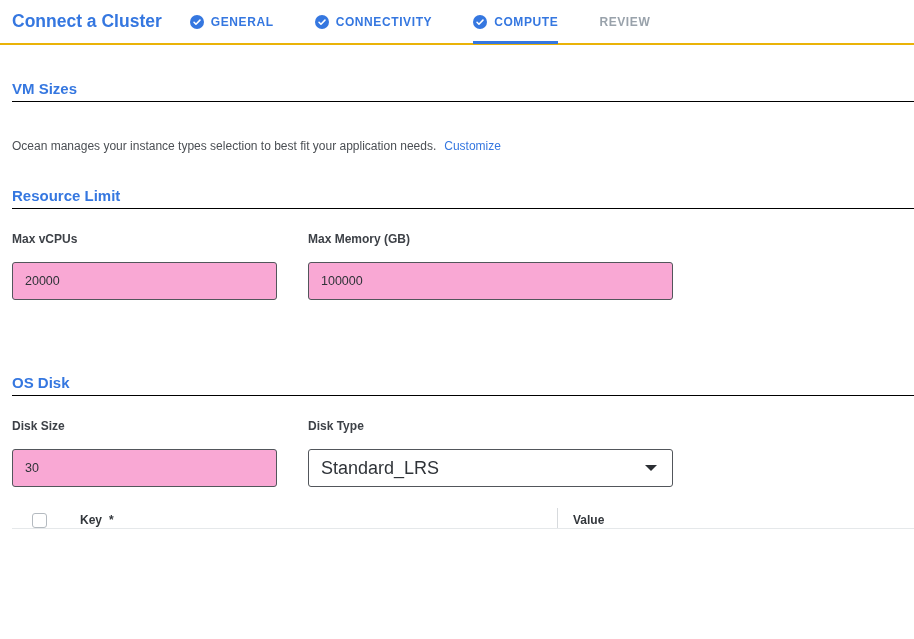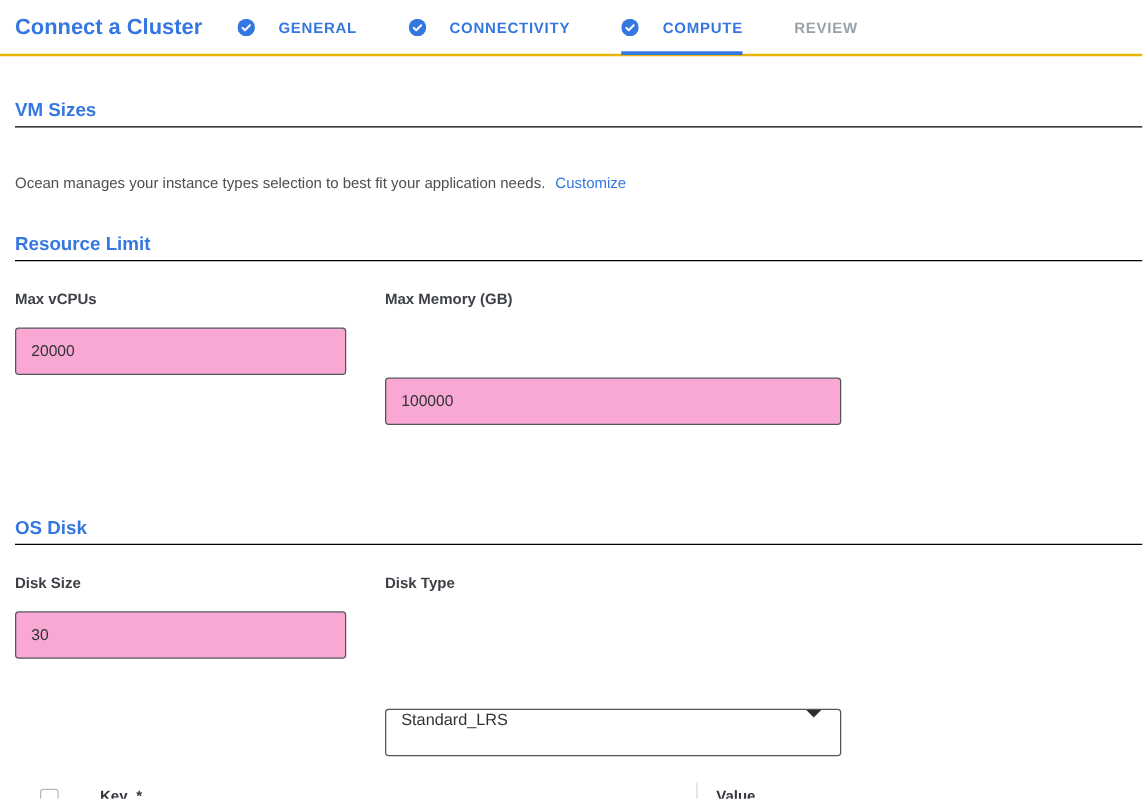--- a/index.html
+++ b/index.html
@@ -20,21 +20,21 @@
     border-bottom: 2px solid #eab308;
   }
   .page-title {
     font-size: 17.5px; font-weight: 700;
     color: #3577e0;
     white-space: nowrap;
   }
   .tabs { display: flex; height: 100%; margin-left: 28px; }
   .tab {
     position: relative;
-    display: flex; align-items: center; gap: 19px;
+    display: flex; align-items: center; gap: 7px;
     margin-right: 41px;
     font-size: 12px; font-weight: 600; letter-spacing: 0.6px;
     color: #3577e0;
     cursor: pointer;
     white-space: nowrap;
   }
   .tab.inactive { color: #99a2ab; }
   .tab.active::after {
     content: "";
     position: absolute; left: 0; right: 0; bottom: -1px;
@@ -62,41 +62,41 @@
     font-size: 12px; color: #4b4f54;
   }
   .vm-desc a {
     color: #3577e0; 
     margin-left: 8px; cursor: pointer;
   }
 
   .form-row { display: flex; margin-top: 23px; }
   .field { display: flex; flex-direction: column; }
   .field-narrow { width: 265px; margin-right: 31px; }
-  .field-wide   { width: 365px; gap: 40px; }
+  .field-wide   { width: 365px; }
   .field-label {
     font-size: 12px; color: #3d4147; font-weight: 600;
     margin-bottom: 16px;
   }
   .text-input {
     height: 38px; width: 100%;
     border: 1px solid #52565b; border-radius: 3px;
     padding: 0 12px;
     font-family: "Liberation Sans", sans-serif;
     font-size: 12.5px; color: #2f3338;
     background: #f9a8d4;
     outline: none;
   }
   .select-box {
     height: 38px; width: 100%;
     border: 1px solid #52565b; border-radius: 3px;
     padding: 0 15px 0 12px;
-    display: flex; align-items: flex-start; justify-content: space-between;
-    font-size: 13px; color: #2f3338;
-    background: #fff; cursor: pointer; margin-top: 38px;
+    display: flex; align-items: center; justify-content: space-between;
+    font-size: 18px; color: #2f3338;
+    background: #fff; cursor: pointer;
   }
   .caret-down {
     width: 0; height: 0;
     border-left: 6px solid transparent;
     border-right: 6px solid transparent;
     border-top: 6px solid #2b2e33;
   }
 
   
   .tags-header-row {

